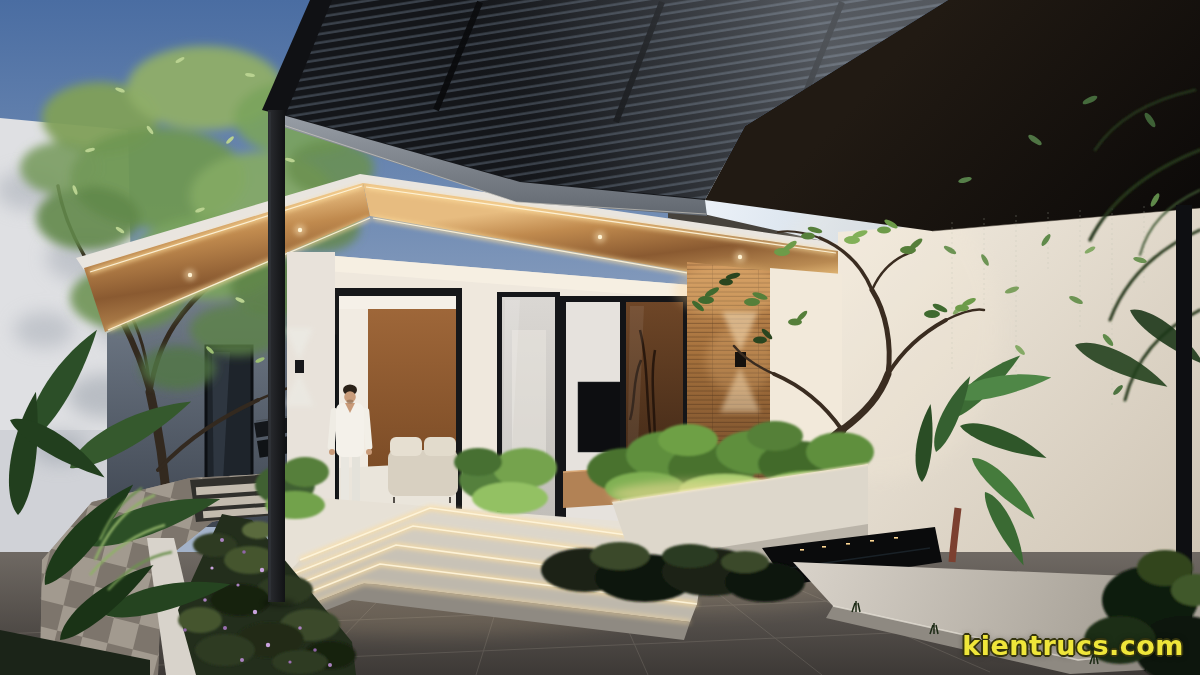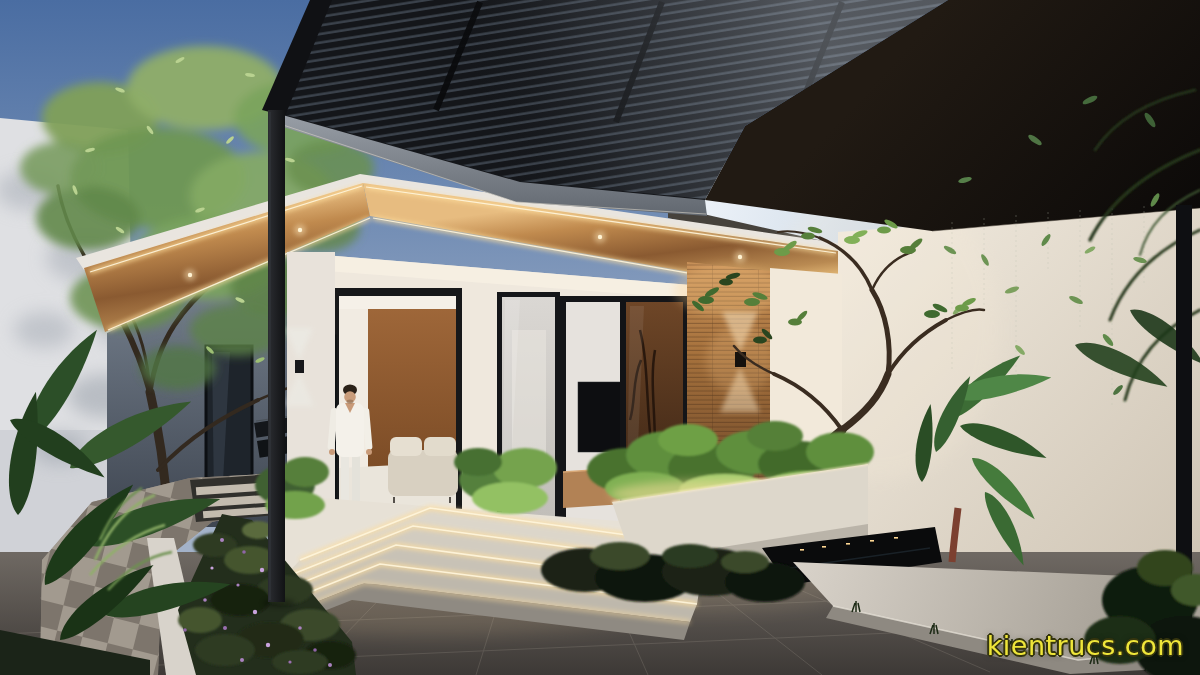--- a/index.html
+++ b/index.html
@@ -2,21 +2,21 @@
 <html><head>
 <meta charset="utf-8">
 <style>
   html,body{margin:0;padding:0;background:#111;}
   .scene{position:relative;width:1200px;height:675px;overflow:hidden;background:#56799f;
          font-family:"DejaVu Sans","Liberation Sans",sans-serif;}
   .scene svg{position:absolute;left:0;top:0;display:block;}
   .watermark{
     position:absolute;right:16px;bottom:14px;
     font-family:"DejaVu Sans","Liberation Sans",sans-serif;
-    font-weight:normal;font-size:27px;letter-spacing:.5px;
+    font-weight:bold;font-size:27px;letter-spacing:.5px;
     color:#efe63a;
     text-shadow:-2px 0 0 #35350e,2px 0 0 #35350e,0 -2px 0 #35350e,0 2px 0 #35350e,
                 -1px -1px 0 #35350e,1px 1px 0 #35350e,-1px 1px 0 #35350e,1px -1px 0 #35350e,
                 0 0 6px rgba(0,0,0,.55);
   }
 </style>
 </head>
 <body>
 
 <div class="scene">

